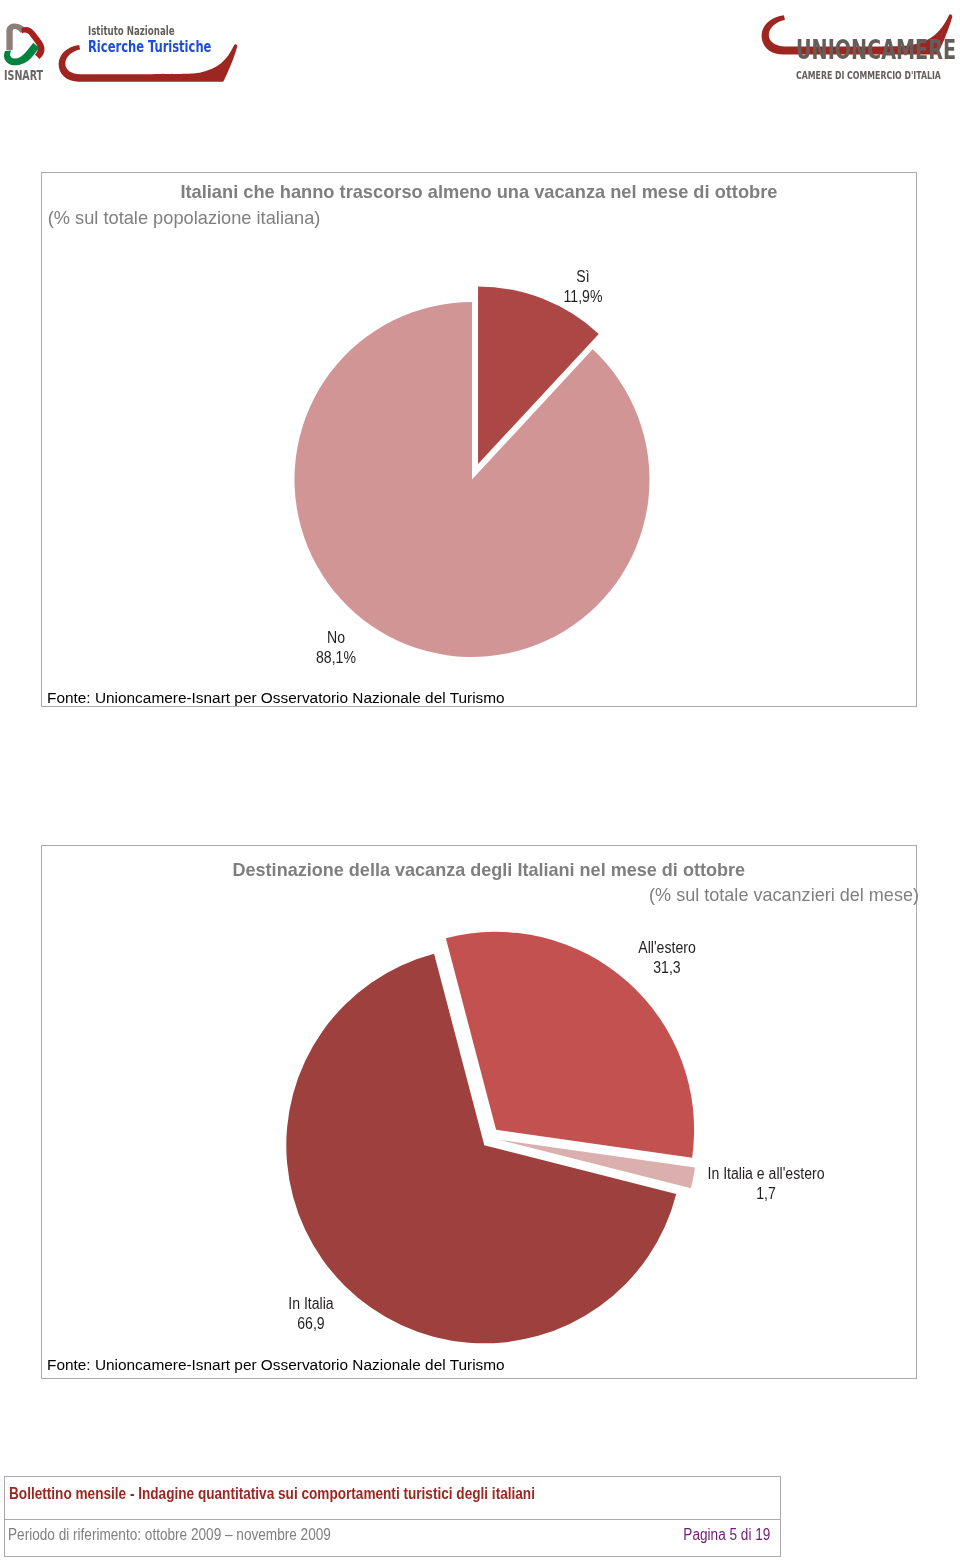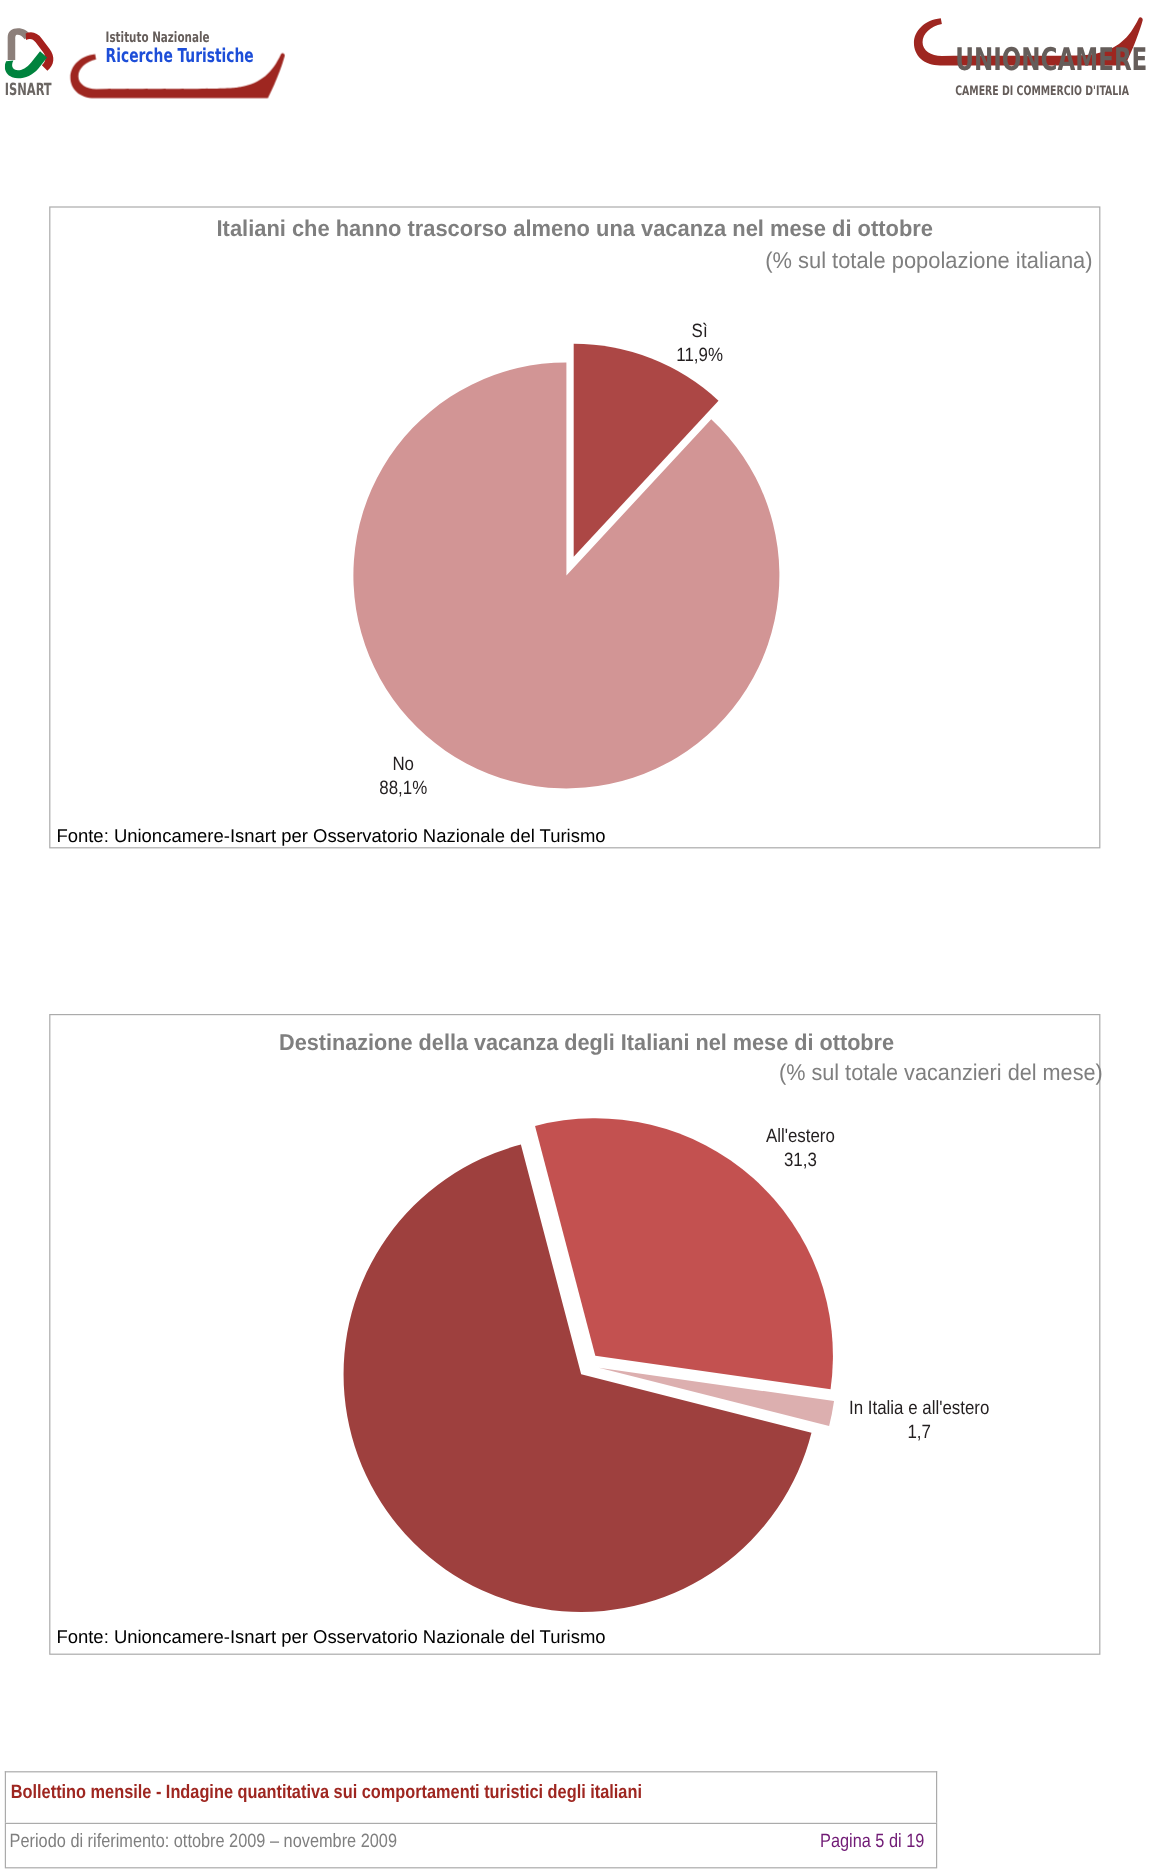--- a/index.html
+++ b/index.html
@@ -44,21 +44,21 @@
       <div style="position:absolute;left:41px;top:70.2px;color:#655d5a;font-weight:bold;font-size:11px;line-height:11px;font-family:'DejaVu Sans Condensed',sans-serif;"><span class="cond" style="transform:translateZ(0) scaleX(0.79);">CAMERE DI COMMERCIO D'ITALIA</span></div>
     </div>
   </div>
 
   <div class="chartbox" style="left:41px;top:138px;width:876px;height:535px;margin-top:34px;">
     <svg width="874" height="533" viewBox="0 0 874 533" style="position:absolute;left:0;top:0;">
       <path d="M 436.06 291.05 L 436.06 113.55 A 177.5 177.5 0 0 1 556.75 160.89 Z" fill="#ac4745"></path>
       <path d="M 430.00 306.50 L 550.69 176.35 A 177.5 177.5 0 1 1 430.00 129.00 Z" fill="#d29595"></path>
     </svg>
     <div class="ctitle" style="left:0;top:7.8px;width:874px;text-align:center;"><span class="cond" style="transform:translateZ(0) scaleX(0.96);transform-origin:center top;">Italiani che hanno trascorso almeno una vacanza nel mese di ottobre</span></div>
-    <div class="csub" style="left:0;top:34.3px;width:874px;text-align:right;"><span class="cond" style="transform:translateZ(0) scaleX(0.96);transform-origin:center top;">(% sul totale popolazione italiana)</span></div>
+    <div class="csub" style="left:0;top:34.3px;width:874px;text-align:left;"><span class="cond" style="transform:translateZ(0) scaleX(0.96);transform-origin:center top;">(% sul totale popolazione italiana)</span></div>
     <div class="plabel" style="left:391px;top:93.5px;">
       <span>Sì</span>
       <span>11,9%</span>
     </div>
     <div class="plabel" style="left:144px;top:454.9px;">
       <span>No</span>
       <span>88,1%</span>
     </div>
   </div>
   <div class="fonte" style="left:47px;top:689px;">Fonte: Unioncamere-Isnart per Osservatorio Nazionale del Turismo</div>
@@ -72,20 +72,24 @@
     <div class="ctitle" style="left:10px;top:13.2px;width:874px;text-align:center;"><span class="cond" style="transform:translateZ(0) scaleX(0.95);transform-origin:center top;">Destinazione della vacanza degli Italiani nel mese di ottobre</span></div>
     <div class="csub" style="left:10px;top:38.2px;width:874px;text-align:right;"><span class="cond" style="transform:translateZ(0) scaleX(0.95);transform-origin:center top;">(% sul totale vacanzieri del mese)</span></div>
     <div class="plabel" style="left:475px;top:91.9px;">
       <span>All'estero</span>
       <span>31,3</span>
     </div>
     <div class="plabel" style="left:574px;top:318px;">
       <span>In Italia e all'estero</span>
       <span>1,7</span>
     </div>
+    <div class="plabel" style="left:119px;top:448px;">
+      <span>In Italia</span>
+      <span>66,9</span>
+    </div>
   </div>
   <div class="fonte" style="left:47px;top:1356px;">Fonte: Unioncamere-Isnart per Osservatorio Nazionale del Turismo</div>
 
   <div style="position:absolute;left:4px;top:1476px;width:777px;">
     <div style="position:relative;height:43px;border:1px solid #ababab;border-bottom:none;box-sizing:border-box;">
       <div style="position:absolute;left:3.5px;top:8.7px;font-size:16px;font-weight:bold;color:#9e2620;line-height:16px;"><span class="cond" style="transform:translateZ(0) scaleX(0.85);">Bollettino mensile - Indagine quantitativa sui comportamenti turistici degli italiani</span></div>
     </div>
     <div style="position:relative;height:38px;border:1px solid #ababab;box-sizing:border-box;">
       <div style="position:absolute;left:2.6px;top:7.3px;font-size:16px;color:#7f7f7f;line-height:16px;"><span class="cond" style="transform:translateZ(0) scaleX(0.85);">Periodo di riferimento: ottobre 2009 – novembre 2009</span></div>
       <div style="position:absolute;right:9.5px;top:7.3px;font-size:16px;color:#701a75;line-height:16px;"><span class="cond" style="transform:translateZ(0) scaleX(0.85);transform-origin:right top;">Pagina 5 di 19</span></div>

